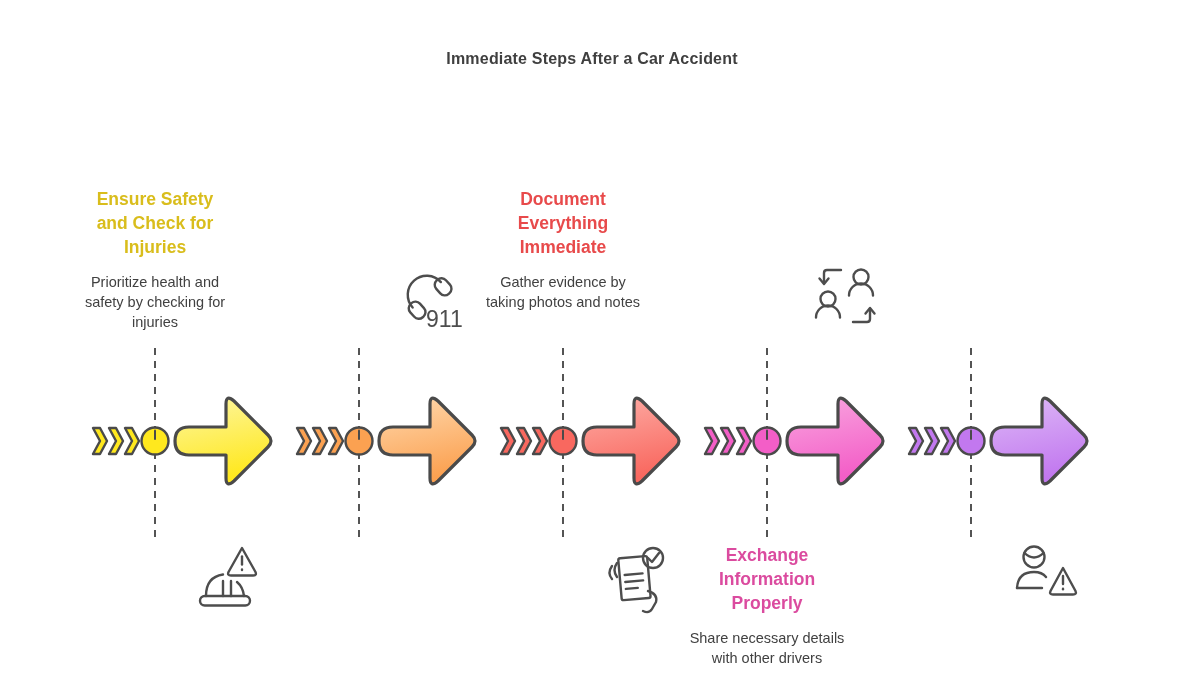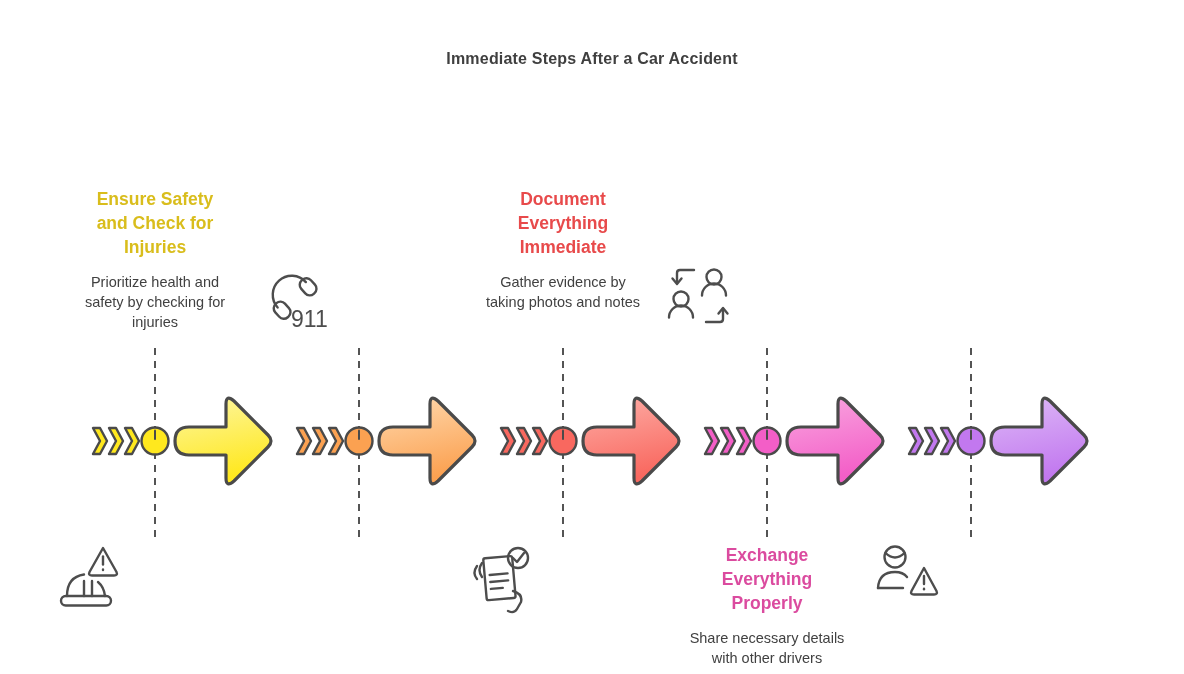--- a/index.html
+++ b/index.html
@@ -23,21 +23,21 @@
   .textblock{position:absolute;left:0;width:204px;text-align:center;}
   .textblock.pos-top{top:142px;}
   .textblock.pos-bottom{top:498px;}
   .step-title{
     font-size:17.5px;line-height:24px;font-weight:bold;color:var(--accent);
     margin:0 auto 13px;max-width:152px;
   }
   .step-desc{
     font-size:14.5px;line-height:20px;color:#414141;margin:0 auto;max-width:158px;
   }
-  .iconblock{position:absolute;left:0;width:204px;display:flex;justify-content:flex-start;}
+  .iconblock{position:absolute;left:15px;width:204px;display:flex;justify-content:flex-end;}
   .iconblock.pos-top{top:220px;}
   .iconblock.pos-bottom{top:498px;}
 
   .ic{stroke:#4d4d4d;fill:none;stroke-width:2.4;stroke-linecap:round;stroke-linejoin:round;}
   .ic text{stroke:none;fill:#4d4d4d;font-family:"Liberation Sans",sans-serif;}
   .chev,.node{fill:var(--fill);stroke:#4a4a4a;stroke-width:2.4;stroke-linejoin:round;}
   .arrow-body{stroke:#4a4a4a;stroke-width:3.2;stroke-linejoin:round;}
   .node-dash{stroke:#4a4a4a;stroke-width:2;stroke-linecap:round;}
 </style>
 </head>
@@ -168,21 +168,21 @@
       </linearGradient>
         </defs>
       <path class="chev" transform="translate(3,37)" d="M0 0 H7 L14 13 L7 26 H0 L7 13 Z"></path>
       <path class="chev" transform="translate(19,37)" d="M0 0 H7 L14 13 L7 26 H0 L7 13 Z"></path>
       <path class="chev" transform="translate(35,37)" d="M0 0 H7 L14 13 L7 26 H0 L7 13 Z"></path>
       <path class="arrow-body" fill="url(#g3)" d="M99 36 H136 V13 Q136 3 144 10 L178 44 Q184 50 178 56 L144 90 Q136 97 136 87 V64 H99 Q85 64 85 50 Q85 36 99 36 Z"></path>
       <circle class="node" cx="65" cy="50" r="13.5"></circle>
       <line class="node-dash" x1="65" y1="39.5" x2="65" y2="48"></line>
     </svg>
     <div class="textblock pos-bottom">
-      <h3 class="step-title">Exchange Everything Properly</h3>
+      <h3 class="step-title">Exchange Information Properly</h3>
       <p class="step-desc">Share necessary details with other drivers</p>
     </div>
   </div>
 
   <div class="col col-4" style="--accent: #b15fe6; --fill: #c278ef;">
     <div class="dash"></div>
     <svg class="arrow-svg" width="190" height="100" viewBox="0 0 190 100">
       <defs>
           <linearGradient id="g4" x1="0" y1="0" x2="0.25" y2="1">
         <stop offset="0" class="stop-light" stop-color="#ddb9f7"></stop>

